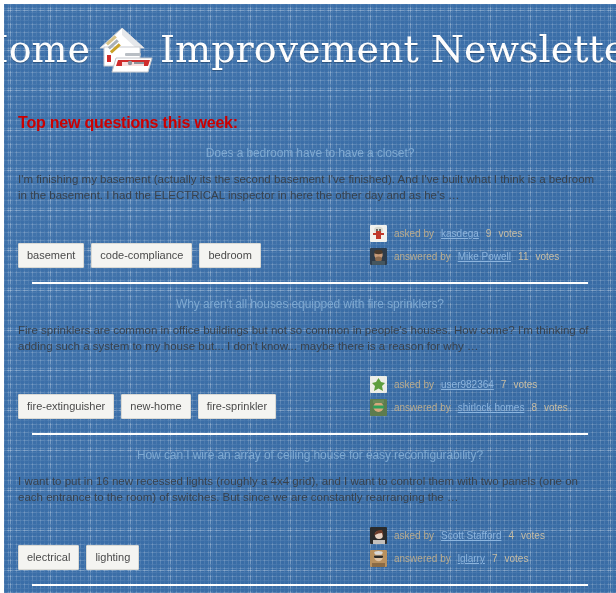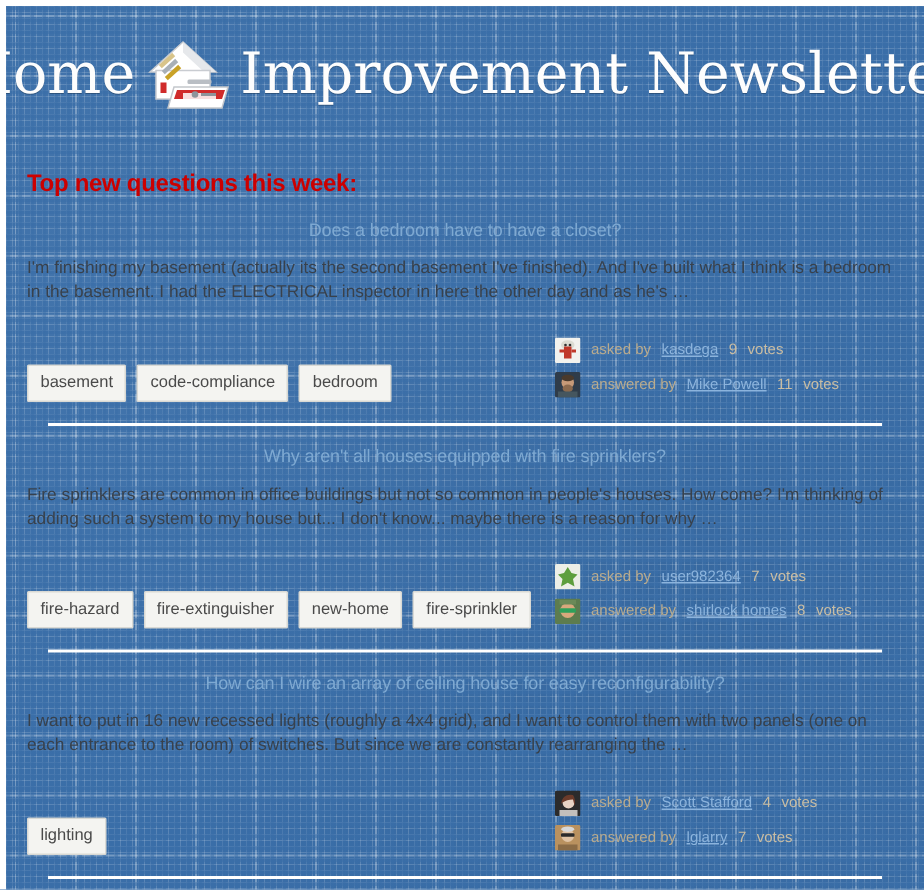--- a/index.html
+++ b/index.html
@@ -246,21 +246,20 @@
           </div>
         </div>
       </div>
       <hr class="divider">
 
       <div class="question">
         <a class="q-title" href="#">Why aren't all houses equipped with fire sprinklers?</a>
         <div class="q-excerpt">Fire sprinklers are common in office buildings but not so common in people's houses. How come? I'm thinking of adding such a system to my house but... I don't know... maybe there is a reason for why …</div>
         <div class="q-footer">
           <div class="tags">
-            <span class="tag">fire-hazard</span>
             <span class="tag">fire-extinguisher</span>
             <span class="tag">new-home</span>
             <span class="tag">fire-sprinkler</span>
           </div>
           <div class="people">
             <div class="person">
               <svg class="avatar" viewBox="0 0 17 17">
                 <rect width="17" height="17" fill="#eceee7"></rect>
                 <path d="M8.5 2 L11 6 L15 7 L12 10 L13 15 L8.5 12.5 L4 15 L5 10 L2 7 L6 6 Z" fill="#5d9e3e"></path>
               </svg>
@@ -284,20 +283,21 @@
           </div>
         </div>
       </div>
       <hr class="divider">
 
       <div class="question">
         <a class="q-title" href="#">How can I wire an array of ceiling house for easy reconfigurability?</a>
         <div class="q-excerpt">I want to put in 16 new recessed lights (roughly a 4x4 grid), and I want to control them with two panels (one on each entrance to the room) of switches. But since we are constantly rearranging the …</div>
         <div class="q-footer">
           <div class="tags">
+            <span class="tag">electrical</span>
             <span class="tag">lighting</span>
           </div>
           <div class="people">
             <div class="person">
               <svg class="avatar" viewBox="0 0 17 17">
                 <rect width="17" height="17" fill="#2b2b2b"></rect>
                 <circle cx="9" cy="8" r="4" fill="#e8d3c4"></circle>
                 <path d="M4 9 Q5 2 12 3 Q14 6 13 10 L12 6 Q8 6 5 8 Z" fill="#6b3b2a"></path>
                 <rect x="3" y="13" width="12" height="4" fill="#c4c0bc"></rect>
               </svg>

